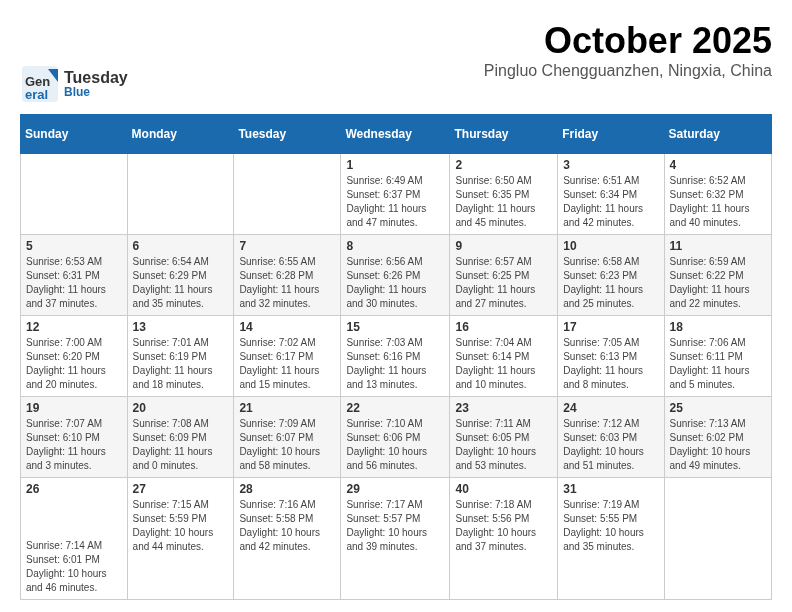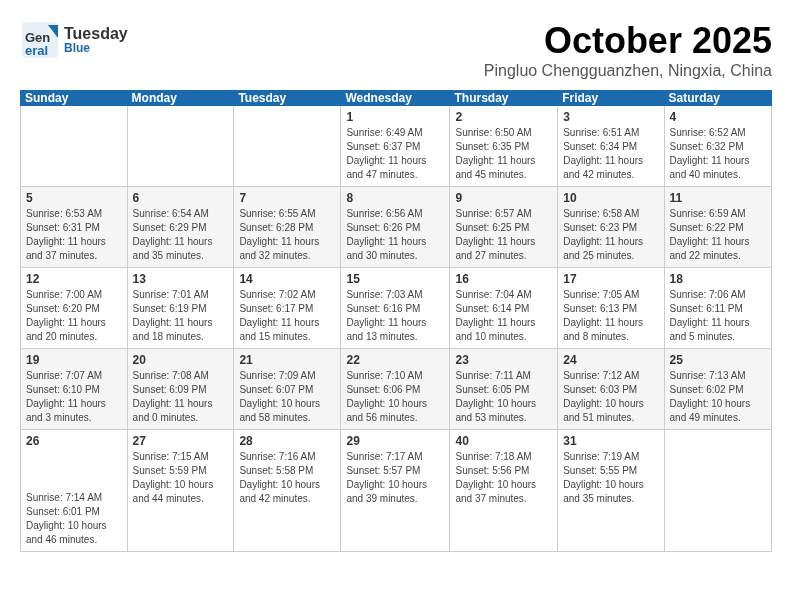--- a/index.html
+++ b/index.html
@@ -13,20 +13,21 @@
     .header {
       display: flex;
       align-items: flex-start;
       justify-content: space-between;
       margin-bottom: 10px;
     }
     .logo {
       display: flex;
       flex-direction: column;
       align-items: flex-end;
+      margin-top: 44px;
     }
     .logo-row {
       display: flex;
       align-items: center;
       gap: 4px;
     }
     .title-section {
       text-align: right;
     }
     .month-title {
@@ -39,21 +40,21 @@
       color: #555;
     }
     table {
       width: 100%;
       border-collapse: collapse;
       font-size: 10.5px;
     }
     thead tr th {
       background-color: #1a6aad;
       color: #fff;
-      padding: 0 4px;
+      padding: 12px 4px;
       text-align: left;
       font-size: 12px;
       font-weight: bold;
       border: 1px solid #1a6aad;
     }
     tbody tr td {
       border: 1px solid #ccc;
       vertical-align: top;
       padding: 4px 5px;
       width: 113px;

